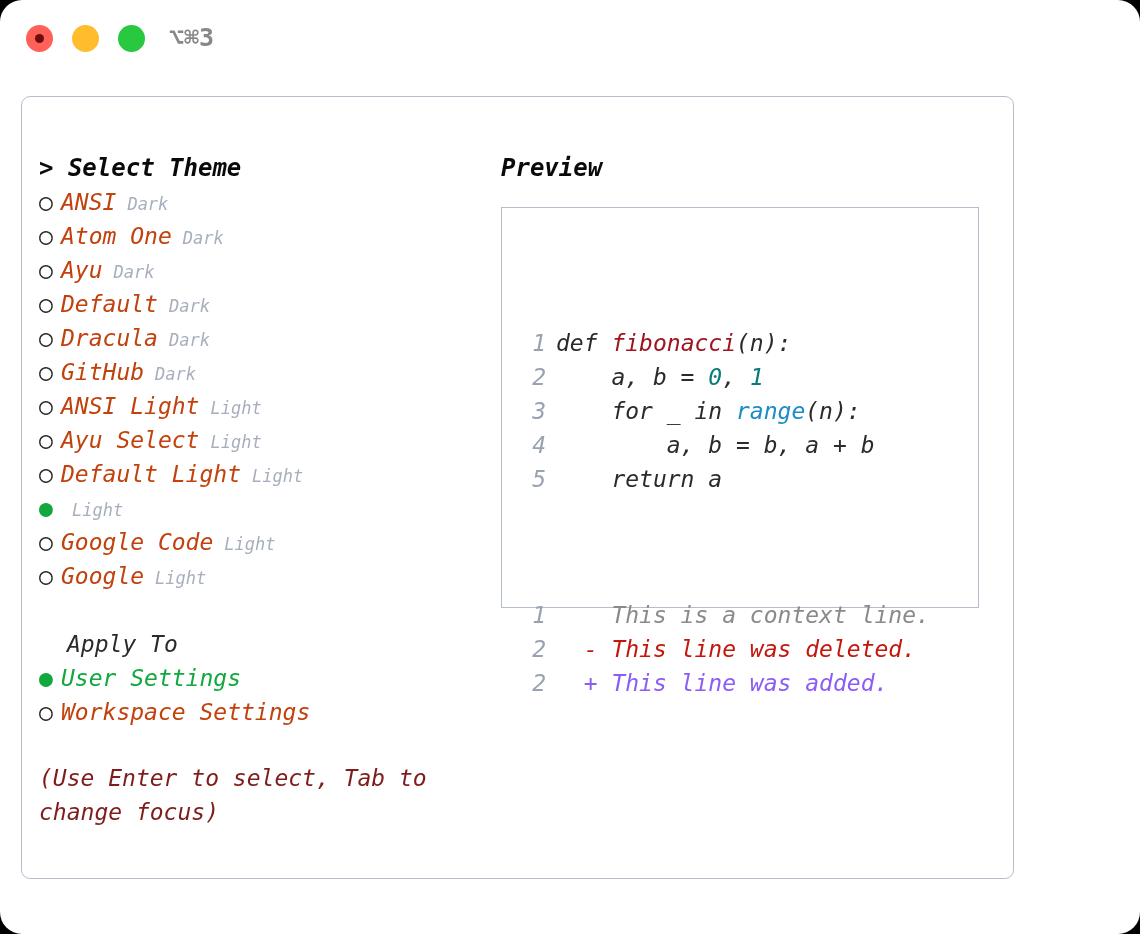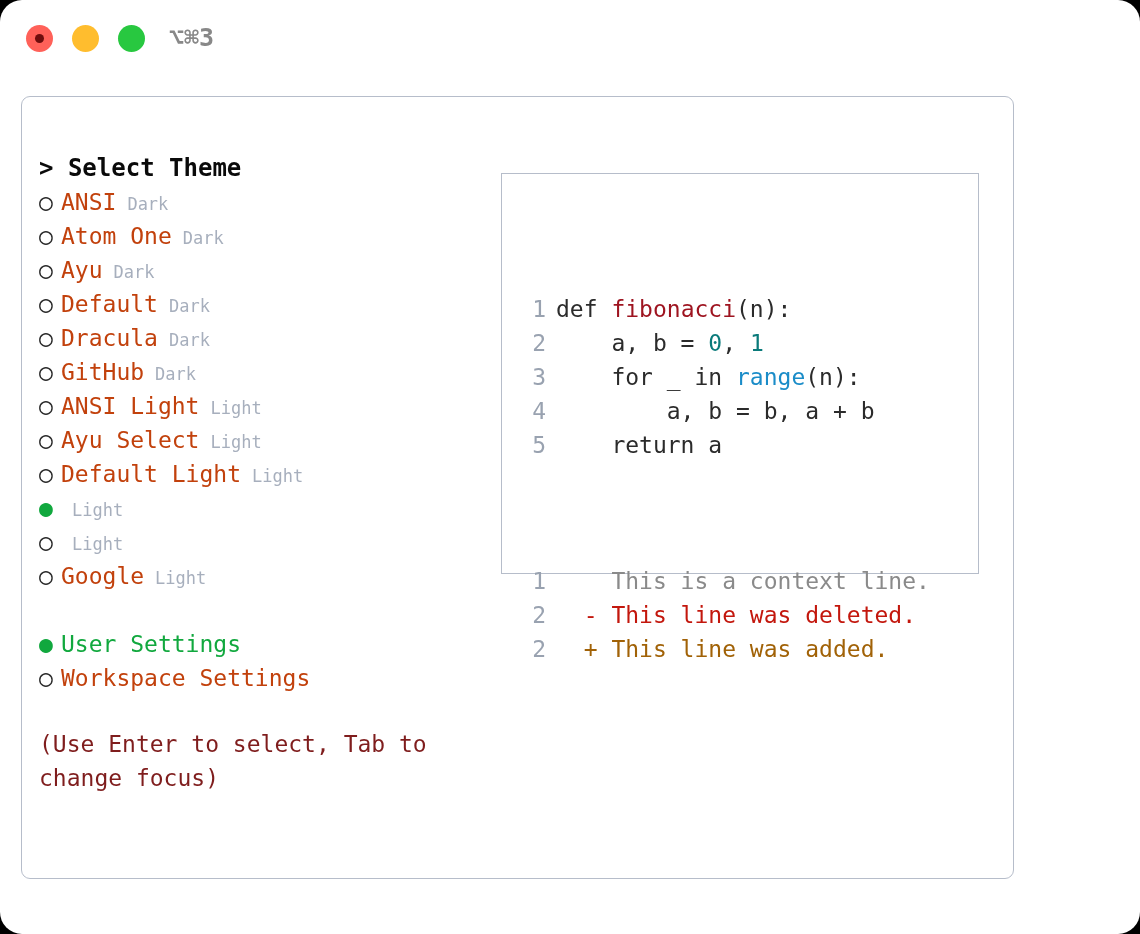--- a/index.html
+++ b/index.html
@@ -74,20 +74,21 @@
   .panel {
     position: absolute;
     left: 21px;
     top: 96px;
     width: 993px;
     height: 783px;
     box-sizing: border-box;
     border: 1.5px solid #b6bdca;
     border-radius: 9px;
     background: #ffffff;
+    font-style: italic;
   }
 
   .cols {
     position: absolute;
     left: 0; top: 0;
     width: 100%; height: 100%;
   }
 
   
   .left-col {
@@ -186,21 +187,21 @@
     text-align: right;
     color: #99a2b0;
     margin-right: 10px;
   }
   .tok-plain { color: #2b2b2b; }
   .tok-func  { color: #9e1420; }
   .tok-num   { color: #0a7a7a; }
   .tok-call  { color: #1a8cc8; }
   .tok-ctx   { color: #8a8a8a; }
   .tok-del   { color: #c3170d; }
-  .tok-add   { color: #a16207; }
+  .tok-add   { color: #8b5cf6; }
 
   .diff { margin-top: 34px; }
 </style>
 </head>
 <body>
 
 <div class="window">
 
   <div class="titlebar">
     <div class="lights">
@@ -220,35 +221,37 @@
             <div class="theme-row"><span class="bullet">○</span><span class="theme-name">ANSI</span><span class="theme-mode">Dark</span></div>
             <div class="theme-row"><span class="bullet">○</span><span class="theme-name">Atom One</span><span class="theme-mode">Dark</span></div>
             <div class="theme-row"><span class="bullet">○</span><span class="theme-name">Ayu</span><span class="theme-mode">Dark</span></div>
             <div class="theme-row"><span class="bullet">○</span><span class="theme-name">Default</span><span class="theme-mode">Dark</span></div>
             <div class="theme-row"><span class="bullet">○</span><span class="theme-name">Dracula</span><span class="theme-mode">Dark</span></div>
             <div class="theme-row"><span class="bullet">○</span><span class="theme-name">GitHub</span><span class="theme-mode">Dark</span></div>
             <div class="theme-row"><span class="bullet">○</span><span class="theme-name">ANSI Light</span><span class="theme-mode">Light</span></div>
             <div class="theme-row"><span class="bullet">○</span><span class="theme-name">Ayu Select</span><span class="theme-mode">Light</span></div>
             <div class="theme-row"><span class="bullet">○</span><span class="theme-name">Default Light</span><span class="theme-mode">Light</span></div>
             <div class="theme-row selected"><span class="bullet sel">●</span><span class="theme-mode">Light</span></div>
-            <div class="theme-row"><span class="bullet">○</span><span class="theme-mode">Light</span></div>
+            <div class="theme-row"><span class="bullet">○</span><span class="theme-name">Google Code</span><span class="theme-mode">Light</span></div>
             <div class="theme-row"><span class="bullet">○</span><span class="theme-name">Google</span><span class="theme-mode">Light</span></div>
           </div>
 
         <div class="apply-block">
+          <div class="apply-title">Apply To</div>
           <div id="apply-list">
               <div class="theme-row selected"><span class="bullet sel">●</span><span class="theme-name">User Settings</span></div>
               <div class="theme-row"><span class="bullet">○</span><span class="theme-name">Workspace Settings</span></div>
             </div>
         </div>
 
         <div class="hint">(Use Enter to select, Tab to change focus)</div>
       </div>
 
       <div class="right-col">
+        <div class="section-header">Preview</div>
         <div class="preview-box">
           <div class="code">
             <div id="code-block"><div class="code-line"><span class="ln">1</span><span><span class="tok-plain">def </span><span class="tok-func">fibonacci</span><span class="tok-plain">(n):</span></span></div><div class="code-line"><span class="ln">2</span><span><span class="tok-plain">    a, b = </span><span class="tok-num">0</span><span class="tok-plain">, </span><span class="tok-num">1</span></span></div><div class="code-line"><span class="ln">3</span><span><span class="tok-plain">    for _ in </span><span class="tok-call">range</span><span class="tok-plain">(n):</span></span></div><div class="code-line"><span class="ln">4</span><span><span class="tok-plain">        a, b = b, a + b</span></span></div><div class="code-line"><span class="ln">5</span><span><span class="tok-plain">    return a</span></span></div></div>
             <div class="diff" id="diff-block"><div class="code-line"><span class="ln">1</span><span class="tok-ctx">    This is a context line.</span></div><div class="code-line"><span class="ln">2</span><span class="tok-del">  - This line was deleted.</span></div><div class="code-line"><span class="ln">2</span><span class="tok-add">  + This line was added.</span></div></div>
           </div>
         </div>
       </div>
 
     </div>
   </div>

